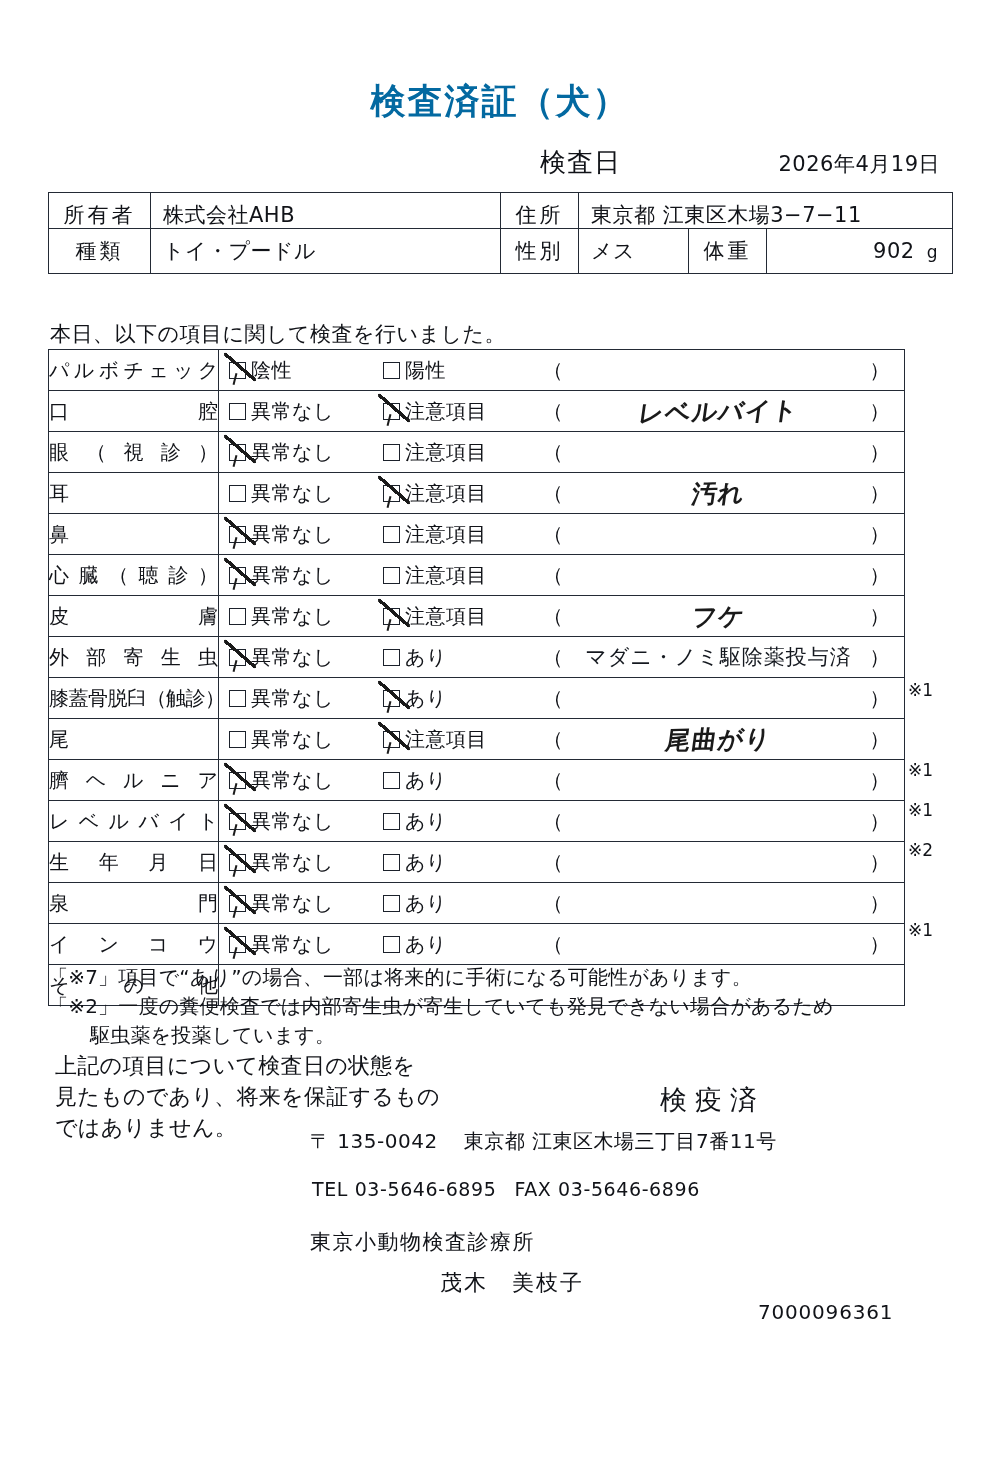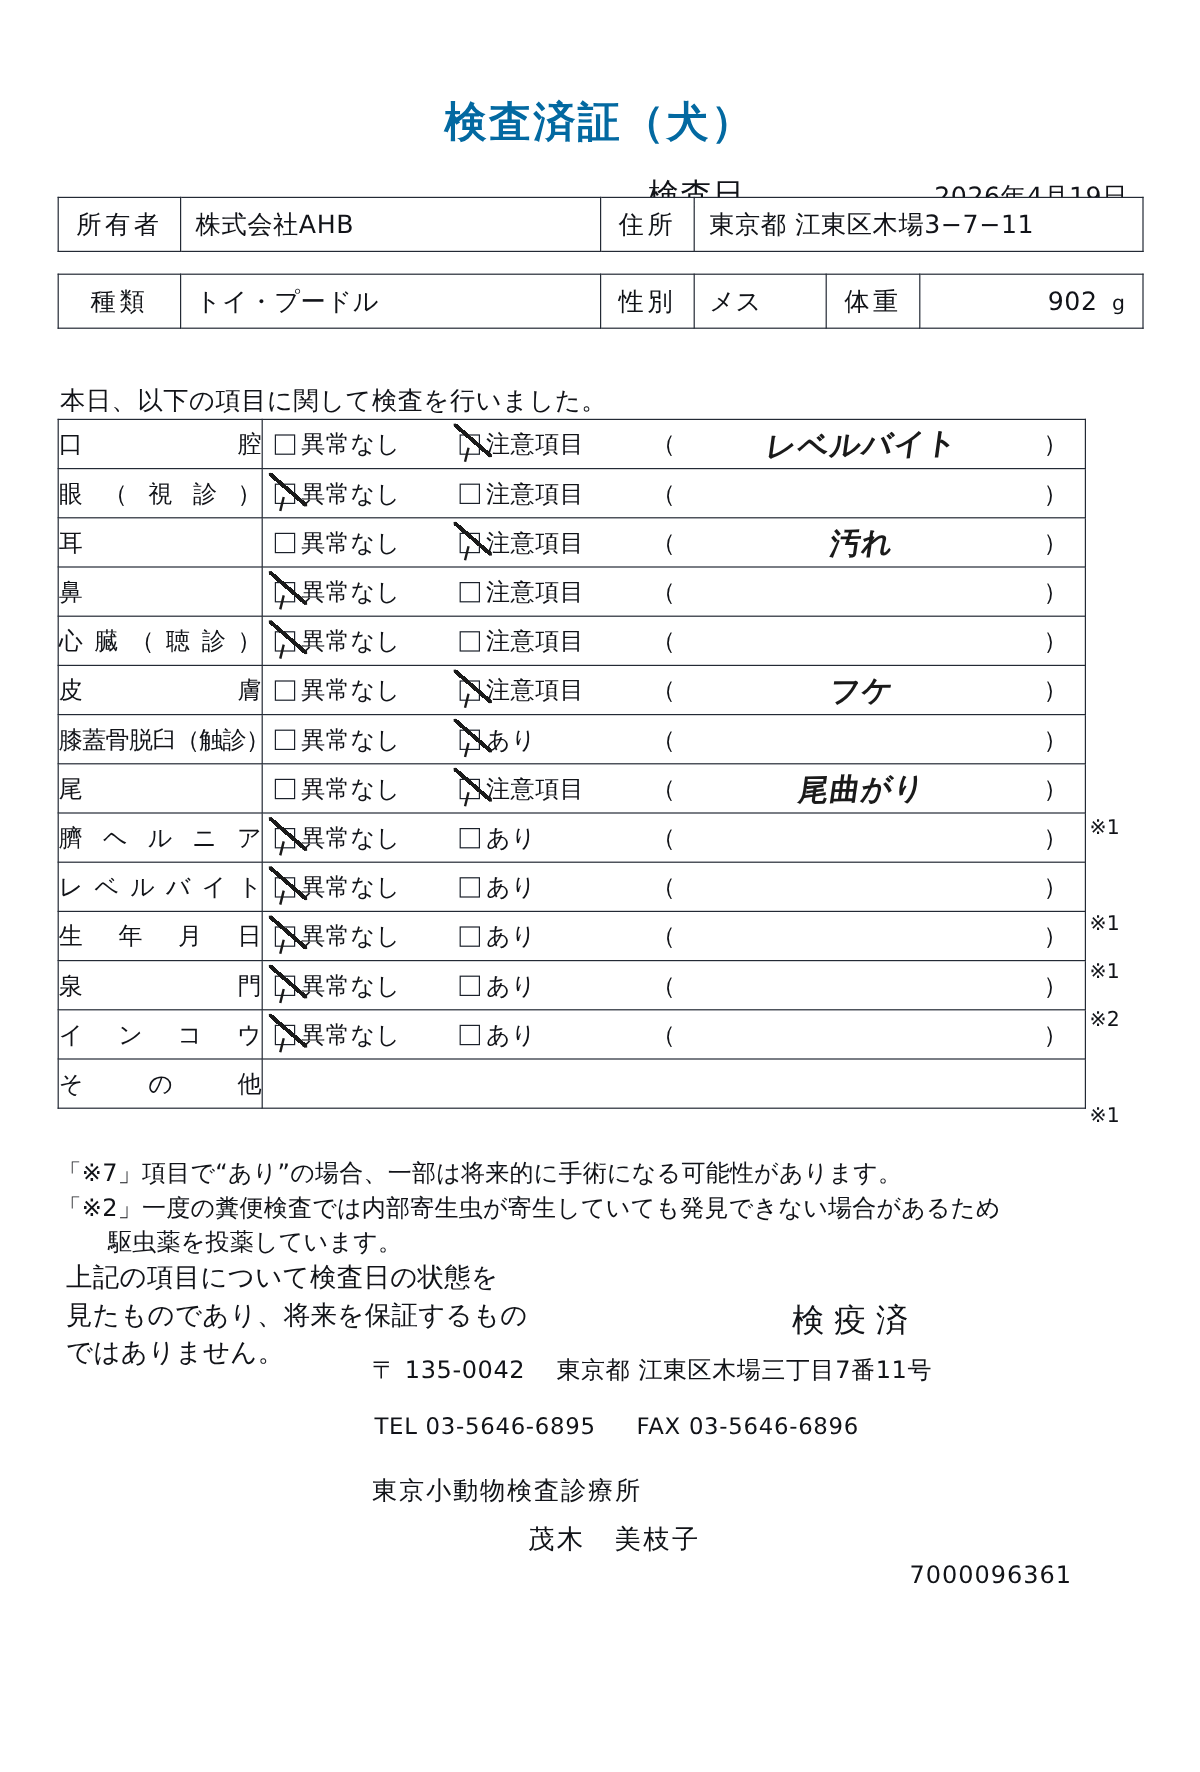--- a/index.html
+++ b/index.html
@@ -74,21 +74,21 @@
   td.lbl {
     text-align: center;
     letter-spacing: 3px;
   }
   td.val {
     text-align: left;
     padding-left: 12px;
   }
 
   
-  #owner-table { left: 48px; top: 164px; width: 904px; }
+  #owner-table { left: 48px; top: 192px; width: 904px; }
   #owner-table td { height: 44px; }
 
   
   #animal-table { left: 48px; top: 228px; width: 904px; }
   #animal-table td { height: 44px; }
   .weight-val {
     display: flex;
     align-items: baseline;
     justify-content: flex-end;
     gap: 12px;
@@ -243,21 +243,21 @@
     white-space: nowrap;
   }
   .addr-line .zip { margin-right: 26px; }
   .tel-line {
     position: absolute;
     left: 312px; top: 1178px;
     font-size: 19px;
     letter-spacing: 0.6px;
     white-space: nowrap;
   }
-  .tel-line .fax { margin-left: 34px; }
+  .tel-line .fax { margin-left: 18px; }
 
   .clinic-name {
     position: absolute;
     left: 310px; top: 1228px;
     font-size: 21px;
     letter-spacing: 1.5px;
     white-space: nowrap;
   }
   .vet-name {
     position: absolute;
@@ -330,20 +330,39 @@
 
   <div class="intro-line">本日、以下の項目に関して検査を行いました。</div>
 
   <table class="box-tbl" id="inspection-table">
     <colgroup>
         <col style="width:170px">
         <col style="width:686px">
       </colgroup>
     <tbody id="inspection-body">
         <tr>
+          <td class="item-name tight">パルボチェック</td>
+          <td class="opts">
+            <div class="opts-inner">
+              <span class="opt first">
+                <span class="chk checked"></span>
+                <span>陰性</span>
+              </span>
+              <span class="opt second">
+                <span class="chk"></span>
+                <span>陽性</span>
+              </span>
+              <div class="paren-zone">
+                <span>（</span>
+                <span>）</span>
+              </div>
+            </div>
+          </td>
+        </tr>
+        <tr>
           <td class="item-name">口腔</td>
           <td class="opts">
             <div class="opts-inner">
               <span class="opt first">
                 <span class="chk"></span>
                 <span>異常なし</span>
               </span>
               <span class="opt second">
                 <span class="chk checked"></span>
                 <span>注意項目</span>
@@ -441,20 +460,40 @@
                 <span class="chk"></span>
                 <span>異常なし</span>
               </span>
               <span class="opt second">
                 <span class="chk checked"></span>
                 <span>注意項目</span>
               </span>
               <div class="paren-zone">
                 <span>（</span>
                 <span class="note-hand">フケ</span>
+                <span>）</span>
+              </div>
+            </div>
+          </td>
+        </tr>
+        <tr>
+          <td class="item-name">外部寄生虫</td>
+          <td class="opts">
+            <div class="opts-inner">
+              <span class="opt first">
+                <span class="chk checked"></span>
+                <span>異常なし</span>
+              </span>
+              <span class="opt second">
+                <span class="chk"></span>
+                <span>あり</span>
+              </span>
+              <div class="paren-zone">
+                <span>（</span>
+                <span class="note-print">マダニ・ノミ駆除薬投与済</span>
                 <span>）</span>
               </div>
             </div>
           </td>
         </tr>
         <tr>
           <td class="item-name tight">膝蓋骨脱臼（触診）</td>
           <td class="opts">
             <div class="opts-inner">
               <span class="opt first">

